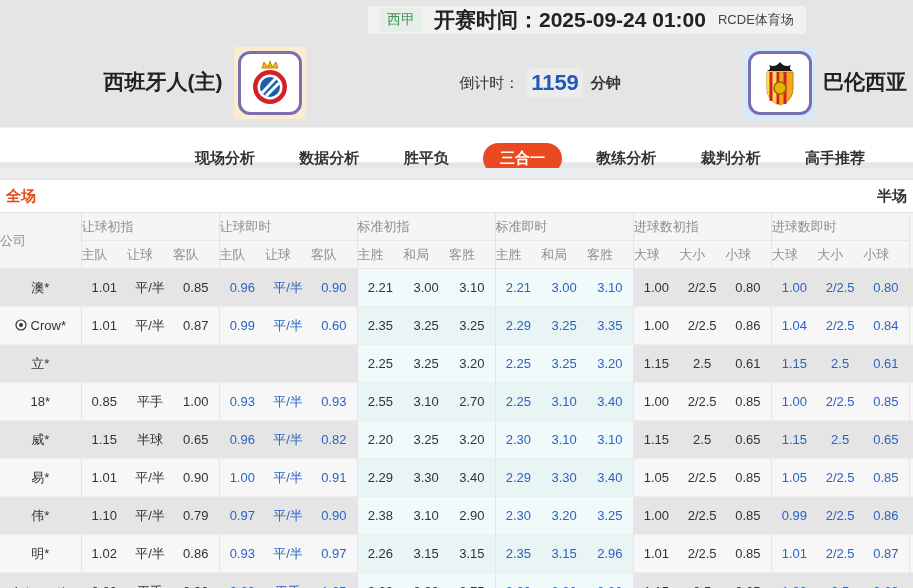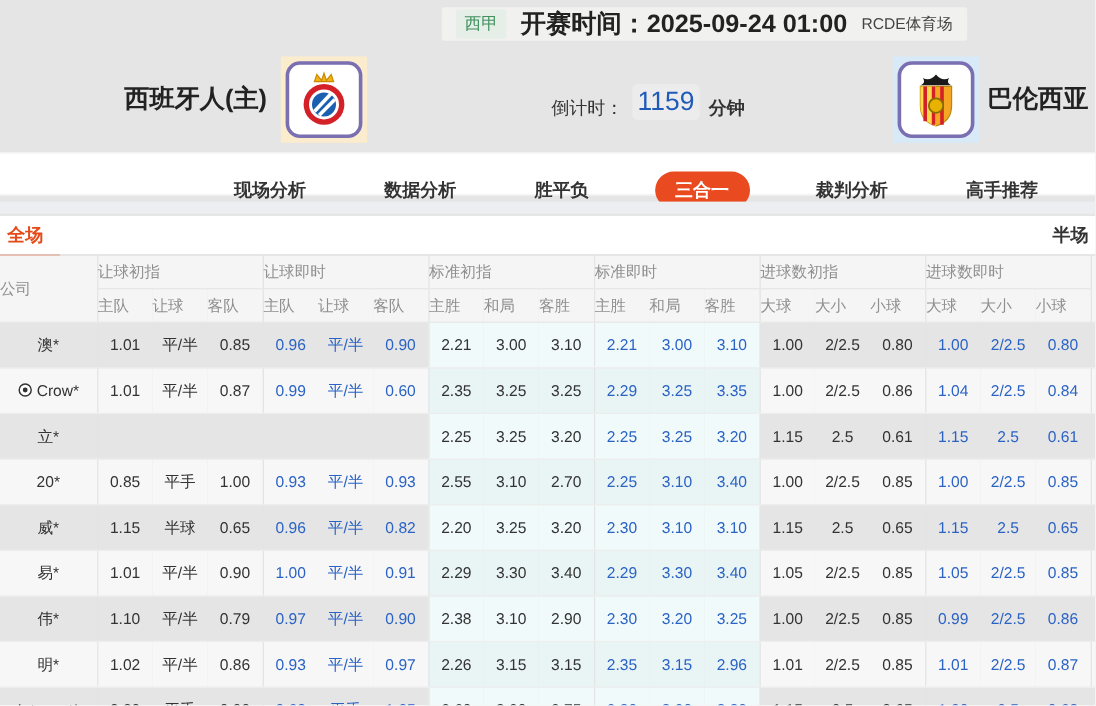--- a/index.html
+++ b/index.html
@@ -15,23 +15,23 @@
 
   
   .team-name{position:absolute;top:68px;font-size:21px;font-weight:bold;color:#222;}
   .home-name{left:98px;width:130px;text-align:center;}
   .away-name{left:822px;width:86px;text-align:center;}
   .badge-box{position:absolute;top:47px;width:72px;height:72px;display:flex;align-items:center;justify-content:center;}
   .home-badge{left:234px;background:#fbeccd;}
   .away-badge{left:744px;background:#d8e9f7;}
   .badge-inner{width:58px;height:58px;background:#fff;border:3px solid #7a6fb0;border-radius:12px;
     display:flex;align-items:center;justify-content:center;overflow:hidden;}
-  .countdown{position:absolute;left:440px;top:66px;width:200px;height:34px;display:flex;align-items:flex-end;justify-content:center;gap:8px;}
+  .countdown{position:absolute;left:440px;top:66px;width:200px;height:34px;display:flex;align-items:center;justify-content:center;gap:8px;}
   .cd-label{font-size:15px;color:#333;}
-  .cd-value{background:#ececec;border-radius:4px;padding:2px 4px;font-size:22px;font-weight:normal;color:#1f5ab8;}
+  .cd-value{background:#ececec;border-radius:4px;padding:2px 4px;font-size:22px;font-weight:bold;color:#1f5ab8;}
   .cd-unit{font-size:15px;color:#333;font-weight:bold;}
 
   
   .nav-wrap{position:absolute;left:0;top:127px;width:913px;height:34px;border-top:1px solid #f1f1f1;
     border-bottom:1px solid #ededed;background:#fff;}
   .nav-tabs{position:absolute;left:185px;top:13px;width:690px;height:34px;display:flex;align-items:center;justify-content:space-between;}
   .nav-tab{font-size:15px;font-weight:bold;color:#333;padding:4px 10px;cursor:pointer;}
   .nav-tab.active{background:#ea4a1f;color:#fff;border-radius:17px;padding:6px 17px;}
 
   .band{position:absolute;left:0;top:168px;width:913px;height:10px;background:#eceef1;}
@@ -105,20 +105,21 @@
     </div>
   </div>
   <div class="team-name away-name">巴伦西亚</div>
 
   <div class="nav-wrap">
     <div class="nav-tabs">
         <div class="nav-tab">现场分析</div>
         <div class="nav-tab">数据分析</div>
         <div class="nav-tab">胜平负</div>
         <div class="nav-tab active">三合一</div>
+        <div class="nav-tab">教练分析</div>
         <div class="nav-tab">裁判分析</div>
         <div class="nav-tab">高手推荐</div>
       </div>
   </div>
 
   <div class="band"></div>
 
   <div class="subtabs">
       <div class="subtab active">全场</div>
       <div class="subtab">半场</div>
@@ -244,21 +245,21 @@
             <td class="std live">3.20</td>
             <td class="g-start">1.15</td>
             <td>2.5</td>
             <td>0.61</td>
             <td class="g-start live">1.15</td>
             <td class="live">2.5</td>
             <td class="live">0.61</td>
             <td class="g-start"></td>
           </tr>
           <tr>
-            <td class="company">20*</td>
+            <td class="company">18*</td>
             <td class="g-start">0.85</td>
             <td>平手</td>
             <td>1.00</td>
             <td class="g-start live">0.93</td>
             <td class="live">平/半</td>
             <td class="live">0.93</td>
             <td class="g-start std">2.55</td>
             <td class="std">3.10</td>
             <td class="std">2.70</td>
             <td class="g-start std live">2.25</td>

